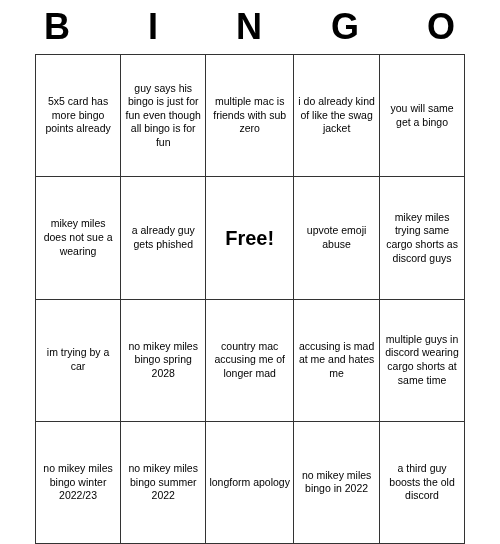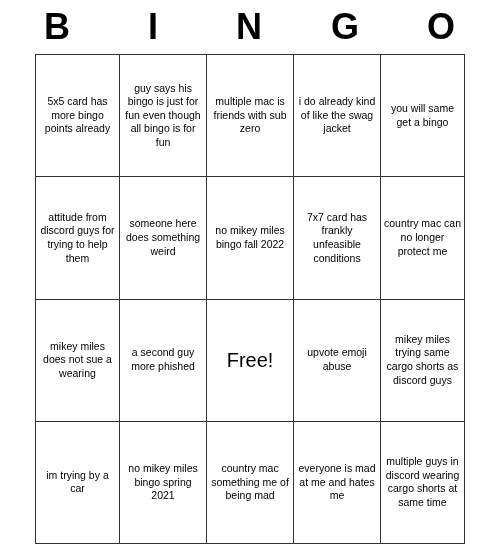--- a/index.html
+++ b/index.html
@@ -36,21 +36,21 @@
       width: 98px;
       height: 90px;
       text-align: center;
       vertical-align: middle;
       font-size: 10.5px;
       padding: 3px;
       line-height: 1.3;
     }
     .free-cell {
       font-size: 20px !important;
-      font-weight: normal;
+      font-weight: bold;
     }
     .header-letter {
       font-size: 36px;
       font-weight: bold;
     }
   </style>
 </head>
 <body>
 
 <div id="header">
@@ -64,34 +64,34 @@
 <table id="bingo-grid">
   <tbody id="grid-body">
       <tr>
         <td>5x5 card has more bingo points already</td>
         <td>guy says his bingo is just for fun even though all bingo is for fun</td>
         <td>multiple mac is friends with sub zero</td>
         <td>i do already kind of like the swag jacket</td>
         <td>you will same get a bingo</td>
       </tr>
       <tr>
-        <td>attitude from discord guys for trying to help them</td>
-        <td>someone here does something weird</td>
-        <td>no mikey miles bingo fall 2022</td>
-        <td>7x7 card has frankly unfeasible conditions</td>
-        <td>country mac can no longer protect me</td>
-      </tr>
-      <tr>
         <td>mikey miles does not sue a wearing</td>
-        <td>a second guy more phished</td>
+        <td>a already guy gets phished</td>
         <td class="free-cell">Free!</td>
         <td>upvote emoji abuse</td>
         <td>mikey miles trying same cargo shorts as discord guys</td>
       </tr>
       <tr>
         <td>im trying by a car</td>
-        <td>no mikey miles bingo spring 2021</td>
-        <td>country mac something me of being mad</td>
-        <td>everyone is mad at me and hates me</td>
+        <td>no mikey miles bingo spring 2028</td>
+        <td>country mac accusing me of longer mad</td>
+        <td>accusing is mad at me and hates me</td>
         <td>multiple guys in discord wearing cargo shorts at same time</td>
+      </tr>
+      <tr>
+        <td>no mikey miles bingo winter 2022/23</td>
+        <td>no mikey miles bingo summer 2022</td>
+        <td>longform apology</td>
+        <td>no mikey miles bingo in 2022</td>
+        <td>a third guy boosts the old discord</td>
       </tr>
     </tbody>
 </table>
 
 </body></html>

